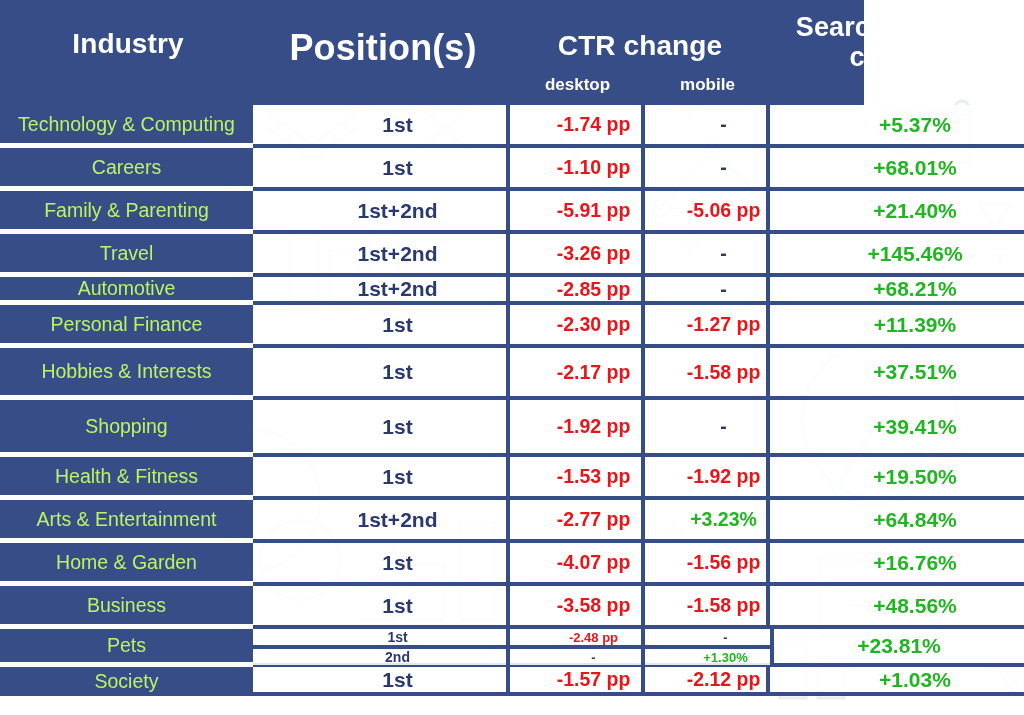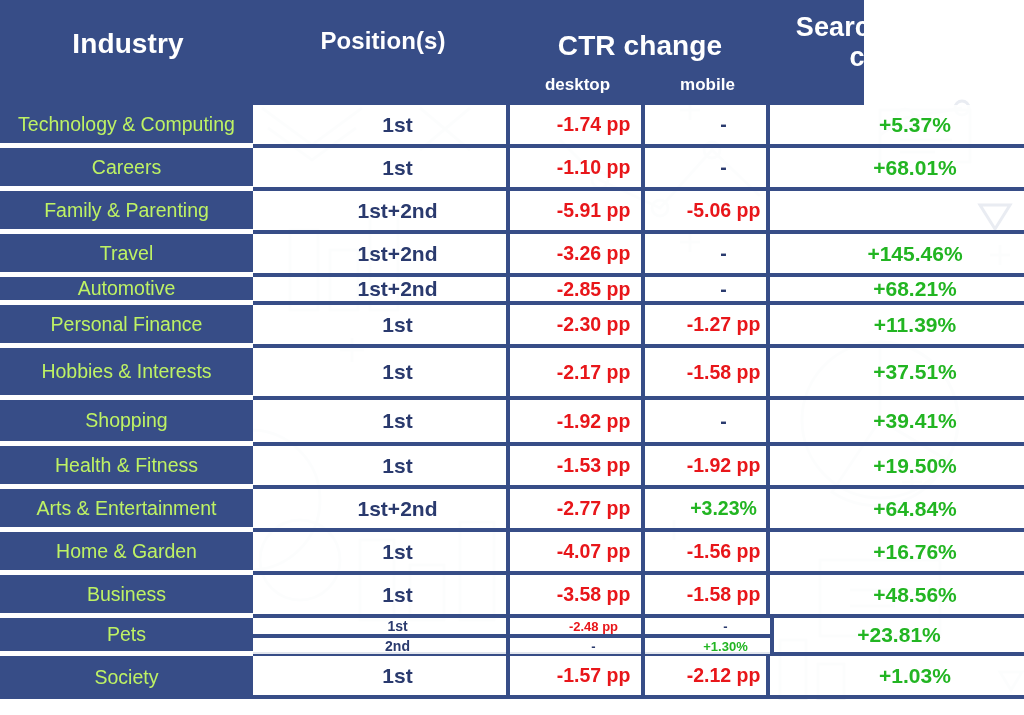--- a/index.html
+++ b/index.html
@@ -37,21 +37,21 @@
   }
   .th{
     position:absolute;
     color:#ffffff;
     font-weight:bold;
     text-align:center;
     line-height:1.12;
     letter-spacing:.1px;
   }
   .th-industry{left:0;top:28px;width:256px;font-size:28px;}
-  .th-positions{left:256px;top:28px;width:254px;font-size:24px;}
+  .th-positions{left:256px;top:28px;width:254px;font-size:36px;}
   .th-ctr{left:510px;top:30px;width:260px;font-size:28px;}
   .th-demand{left:770px;top:12px;width:254px;font-size:27px;}
   .th-sub{
     position:absolute;top:75px;
     color:#ffffff;font-weight:bold;font-size:17px;text-align:center;
   }
   .th-desktop{left:510px;width:135px;}
   .th-mobile{left:645px;width:125px;}
 
   
@@ -229,20 +229,21 @@
           <div class="cell c-mob dash">-</div>
           <div class="cell c-dem pos">+68.01%</div>
         </div>
       </div>
       <div class="row" style="height: 43px;">
         <div class="c-industry">Family &amp; Parenting</div>
         <div class="data-area">
           <div class="cell c-pos">1st+2nd</div>
           <div class="cell c-desk neg">-5.91 pp</div>
           <div class="cell c-mob neg">-5.06 pp</div>
+          <div class="cell c-dem pos">+21.40%</div>
         </div>
       </div>
       <div class="row" style="height: 43px;">
         <div class="c-industry">Travel</div>
         <div class="data-area">
           <div class="cell c-pos">1st+2nd</div>
           <div class="cell c-desk neg">-3.26 pp</div>
           <div class="cell c-mob dash">-</div>
           <div class="cell c-dem pos">+145.46%</div>
         </div>
@@ -267,21 +268,21 @@
       </div>
       <div class="row" style="height: 52px;">
         <div class="c-industry">Hobbies &amp; Interests</div>
         <div class="data-area">
           <div class="cell c-pos">1st</div>
           <div class="cell c-desk neg">-2.17 pp</div>
           <div class="cell c-mob neg">-1.58 pp</div>
           <div class="cell c-dem pos">+37.51%</div>
         </div>
       </div>
-      <div class="row" style="height: 46px;">
+      <div class="row" style="height: 57px;">
         <div class="c-industry">Shopping</div>
         <div class="data-area">
           <div class="cell c-pos">1st</div>
           <div class="cell c-desk neg">-1.92 pp</div>
           <div class="cell c-mob dash">-</div>
           <div class="cell c-dem pos">+39.41%</div>
         </div>
       </div>
       <div class="row" style="height: 43px;">
         <div class="c-industry">Health &amp; Fitness</div>
@@ -330,21 +331,21 @@
             </div>
             <div class="split-sub">
               <div class="cell c-pos">2nd</div>
               <div class="cell c-desk dash">-</div>
               <div class="cell c-mob pos">+1.30%</div>
             </div>
           </div>
           <div class="c-dem-merged pos">+23.81%</div>
         </div>
       </div>
-      <div class="row" style="height: 43px;">
+      <div class="row" style="height: 29px;">
         <div class="c-industry">Society</div>
         <div class="data-area">
           <div class="cell c-pos">1st</div>
           <div class="cell c-desk neg">-1.57 pp</div>
           <div class="cell c-mob neg">-2.12 pp</div>
           <div class="cell c-dem pos">+1.03%</div>
         </div>
       </div>
     </div>
 

